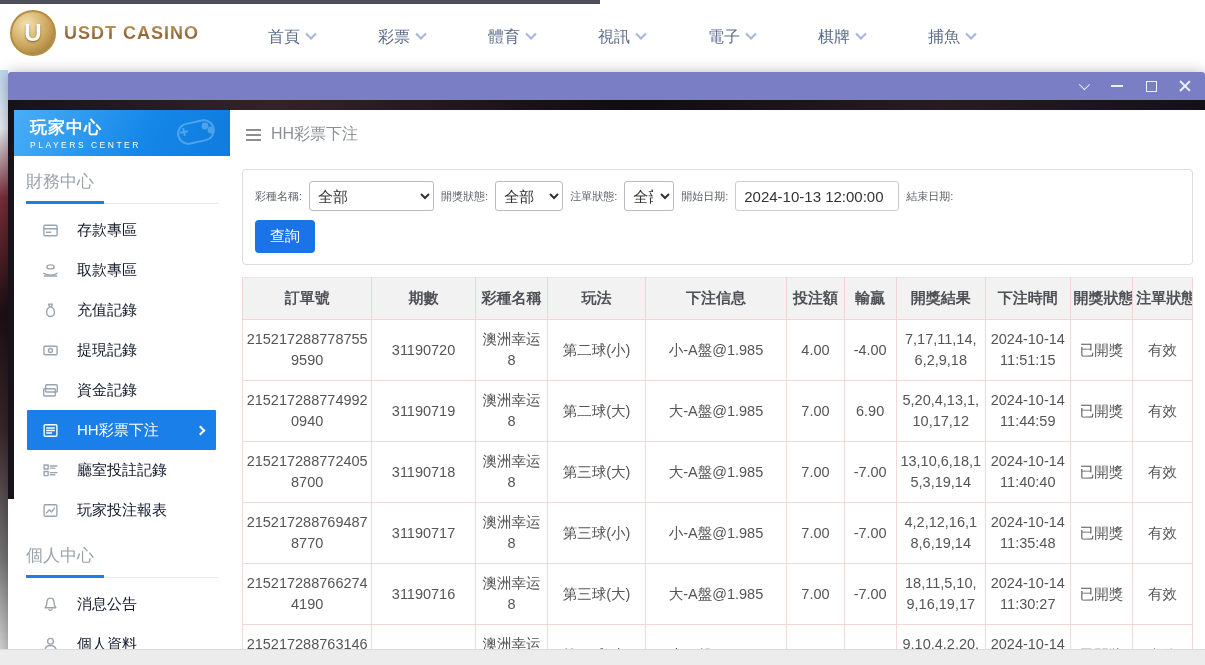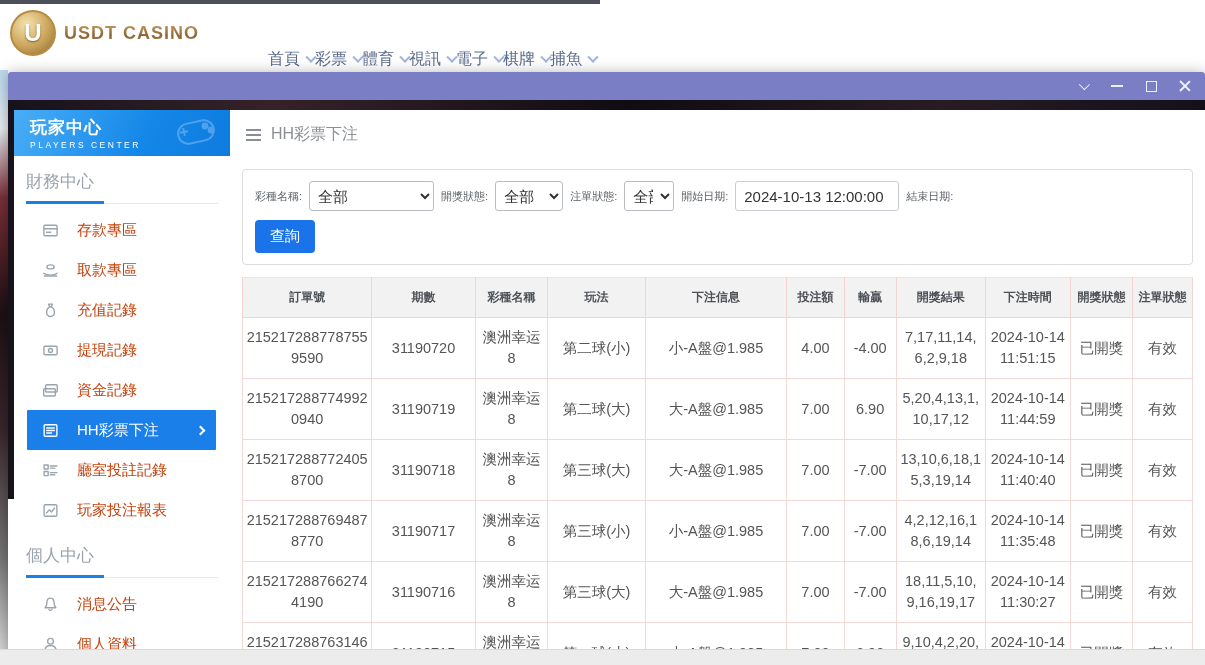--- a/index.html
+++ b/index.html
@@ -10,21 +10,21 @@
   #top-strip { position:absolute; left:0; top:0; width:600px; height:4px; background:#4d505a; }
   #page-header { position:absolute; left:0; top:4px; width:1205px; height:66px; background:#fff; }
   #logo { position:absolute; left:10px; top:6px; display:flex; align-items:center; gap:8px; cursor:pointer; }
   #logo-badge { width:46px; height:46px; border-radius:50%;
     background:radial-gradient(circle at 35% 30%, #f6e3b0, #caa45a 55%, #8a6a30);
     border:2px solid #b68d42; display:flex; align-items:center; justify-content:center;
     color:#fff; font-weight:bold; font-size:24px; text-shadow:0 1px 2px #7a5c20; }
   #logo-text { font-size:18px; font-weight:800; letter-spacing:1px;
     background:linear-gradient(180deg,#caa263,#8a6436 60%,#b08b4f);
     -webkit-background-clip:text; background-clip:text; color:transparent; }
-  #topnav { position:absolute; left:268px; top:0; height:66px; display:flex; align-items:flex-end; }
+  #topnav { position:absolute; left:268px; top:0; height:66px; display:flex; align-items:center; gap:63px; }
   .nav-item { display:flex; align-items:center; gap:7px; font-size:16px; color:#5b6b8c; cursor:pointer; }
   .chev-down { width:8px; height:8px; border-right:2px solid #a4b4df; border-bottom:2px solid #a4b4df;
     transform:rotate(45deg) translate(-2px,-2px); }
 
   
   #left-edge { position:absolute; left:0; top:70px; width:8px; height:580px;
     background:linear-gradient(180deg,#bcd8ee 0%,#e9eef5 10%,#7c3038 22%,#1d1014 42%,#3a272c 62%,#777 84%,#d9d9d9 100%); }
 
   
   #app-window { position:absolute; left:8px; top:72px; width:1197px; height:593px;
@@ -46,21 +46,21 @@
   #sidebar { position:absolute; left:6px; top:10px; width:216px; height:539px; background:#fff; overflow:hidden; }
   #sidebar-banner { height:46px; background:linear-gradient(115deg,#4aaef7 0%,#1487e8 60%,#0f7bdf 100%);
     color:#fff; padding:6px 0 0 16px; position:relative; overflow:hidden; }
   #sidebar-banner .t1 { font-size:17px; font-weight:bold; letter-spacing:1px; }
   #sidebar-banner .t2 { font-size:8.5px; letter-spacing:2.5px; margin-top:1px; }
   #banner-gamepad { position:absolute; right:8px; top:4px; opacity:.35; }
   .section-title { margin:14px 12px 0 12px; font-size:17px; color:#9aa2ac; }
   .section-rule { margin:8px 12px 6px 12px; height:3px; border-bottom:1px solid #e9e9e9; position:relative; }
   .section-rule .accent { position:absolute; left:0; top:0; width:78px; height:3px; background:#1a7fe8; }
   .side-item { height:40px; display:flex; align-items:center; gap:18px; padding-left:28px;
-    font-size:15px; color:#c2410c; cursor:pointer; }
+    font-size:15px; color:#0f172a; cursor:pointer; }
   .side-item .sicon { width:17px; height:17px; color:#9aa4ae; flex:0 0 17px; }
   .side-item .sicon svg { width:17px; height:17px; fill:none; stroke:currentColor; stroke-width:1.3; stroke-linejoin:round; stroke-linecap:round; }
   .side-item.active { background:#1a7fe8; color:#fff; margin:0 14px 0 13px; padding-left:15px; border-radius:1px;
     justify-content:flex-start; position:relative; }
   .side-item.active .sicon { color:#fff; }
   .chev-right { position:absolute; right:12px; width:7px; height:7px;
     border-right:2px solid #fff; border-bottom:2px solid #fff; transform:rotate(-45deg); }
 
   
   #main { position:absolute; left:222px; top:10px; width:975px; height:539px; background:#fff; overflow:hidden; }
@@ -74,21 +74,21 @@
   .f-label { font-size:11px; color:#5f6368; white-space:nowrap; }
   .f-select { height:30px; border:1px solid #b9bcc1; border-radius:3px; background:#fff;
     font-size:15px; color:#333; padding:0 4px; font-family:inherit; }
   .f-input { height:30px; border:1px solid #c9ccd1; border-radius:3px; font-size:15px; color:#333;
     padding:0 8px; font-family:inherit; }
   #query-btn { margin-top:9px; background:#1a73e8; color:#fff; border:none; border-radius:4px;
     font-size:15px; padding:7px 15px; cursor:pointer; font-family:inherit; }
 
   #table-wrap { margin:12px 12px 0 12px; }
   table { width:100%; border-collapse:collapse; table-layout:fixed; }
-  th { background:#f2f2f2; font-size:12px; font-weight:bold; color:#4d5156; padding:11px 3px;
+  th { background:#f2f2f2; font-size:15px; font-weight:bold; color:#4d5156; padding:11px 3px;
     border:1px solid #f3d4d4; border-top-color:#e7e7e7; white-space:nowrap; overflow:hidden; }
   td { font-size:14.5px; color:#555; text-align:center; padding:9px 3px; line-height:1.45;
     border:1px solid #f3d8d8; background:#fff; }
   td.brk { word-break:break-all; }
 
   #bottom-strip { position:absolute; left:0; top:649px; width:1205px; height:16px;
     background:#ececec; border-top:1px solid #d9d9d9; }
 </style>
 </head>
 <body>

